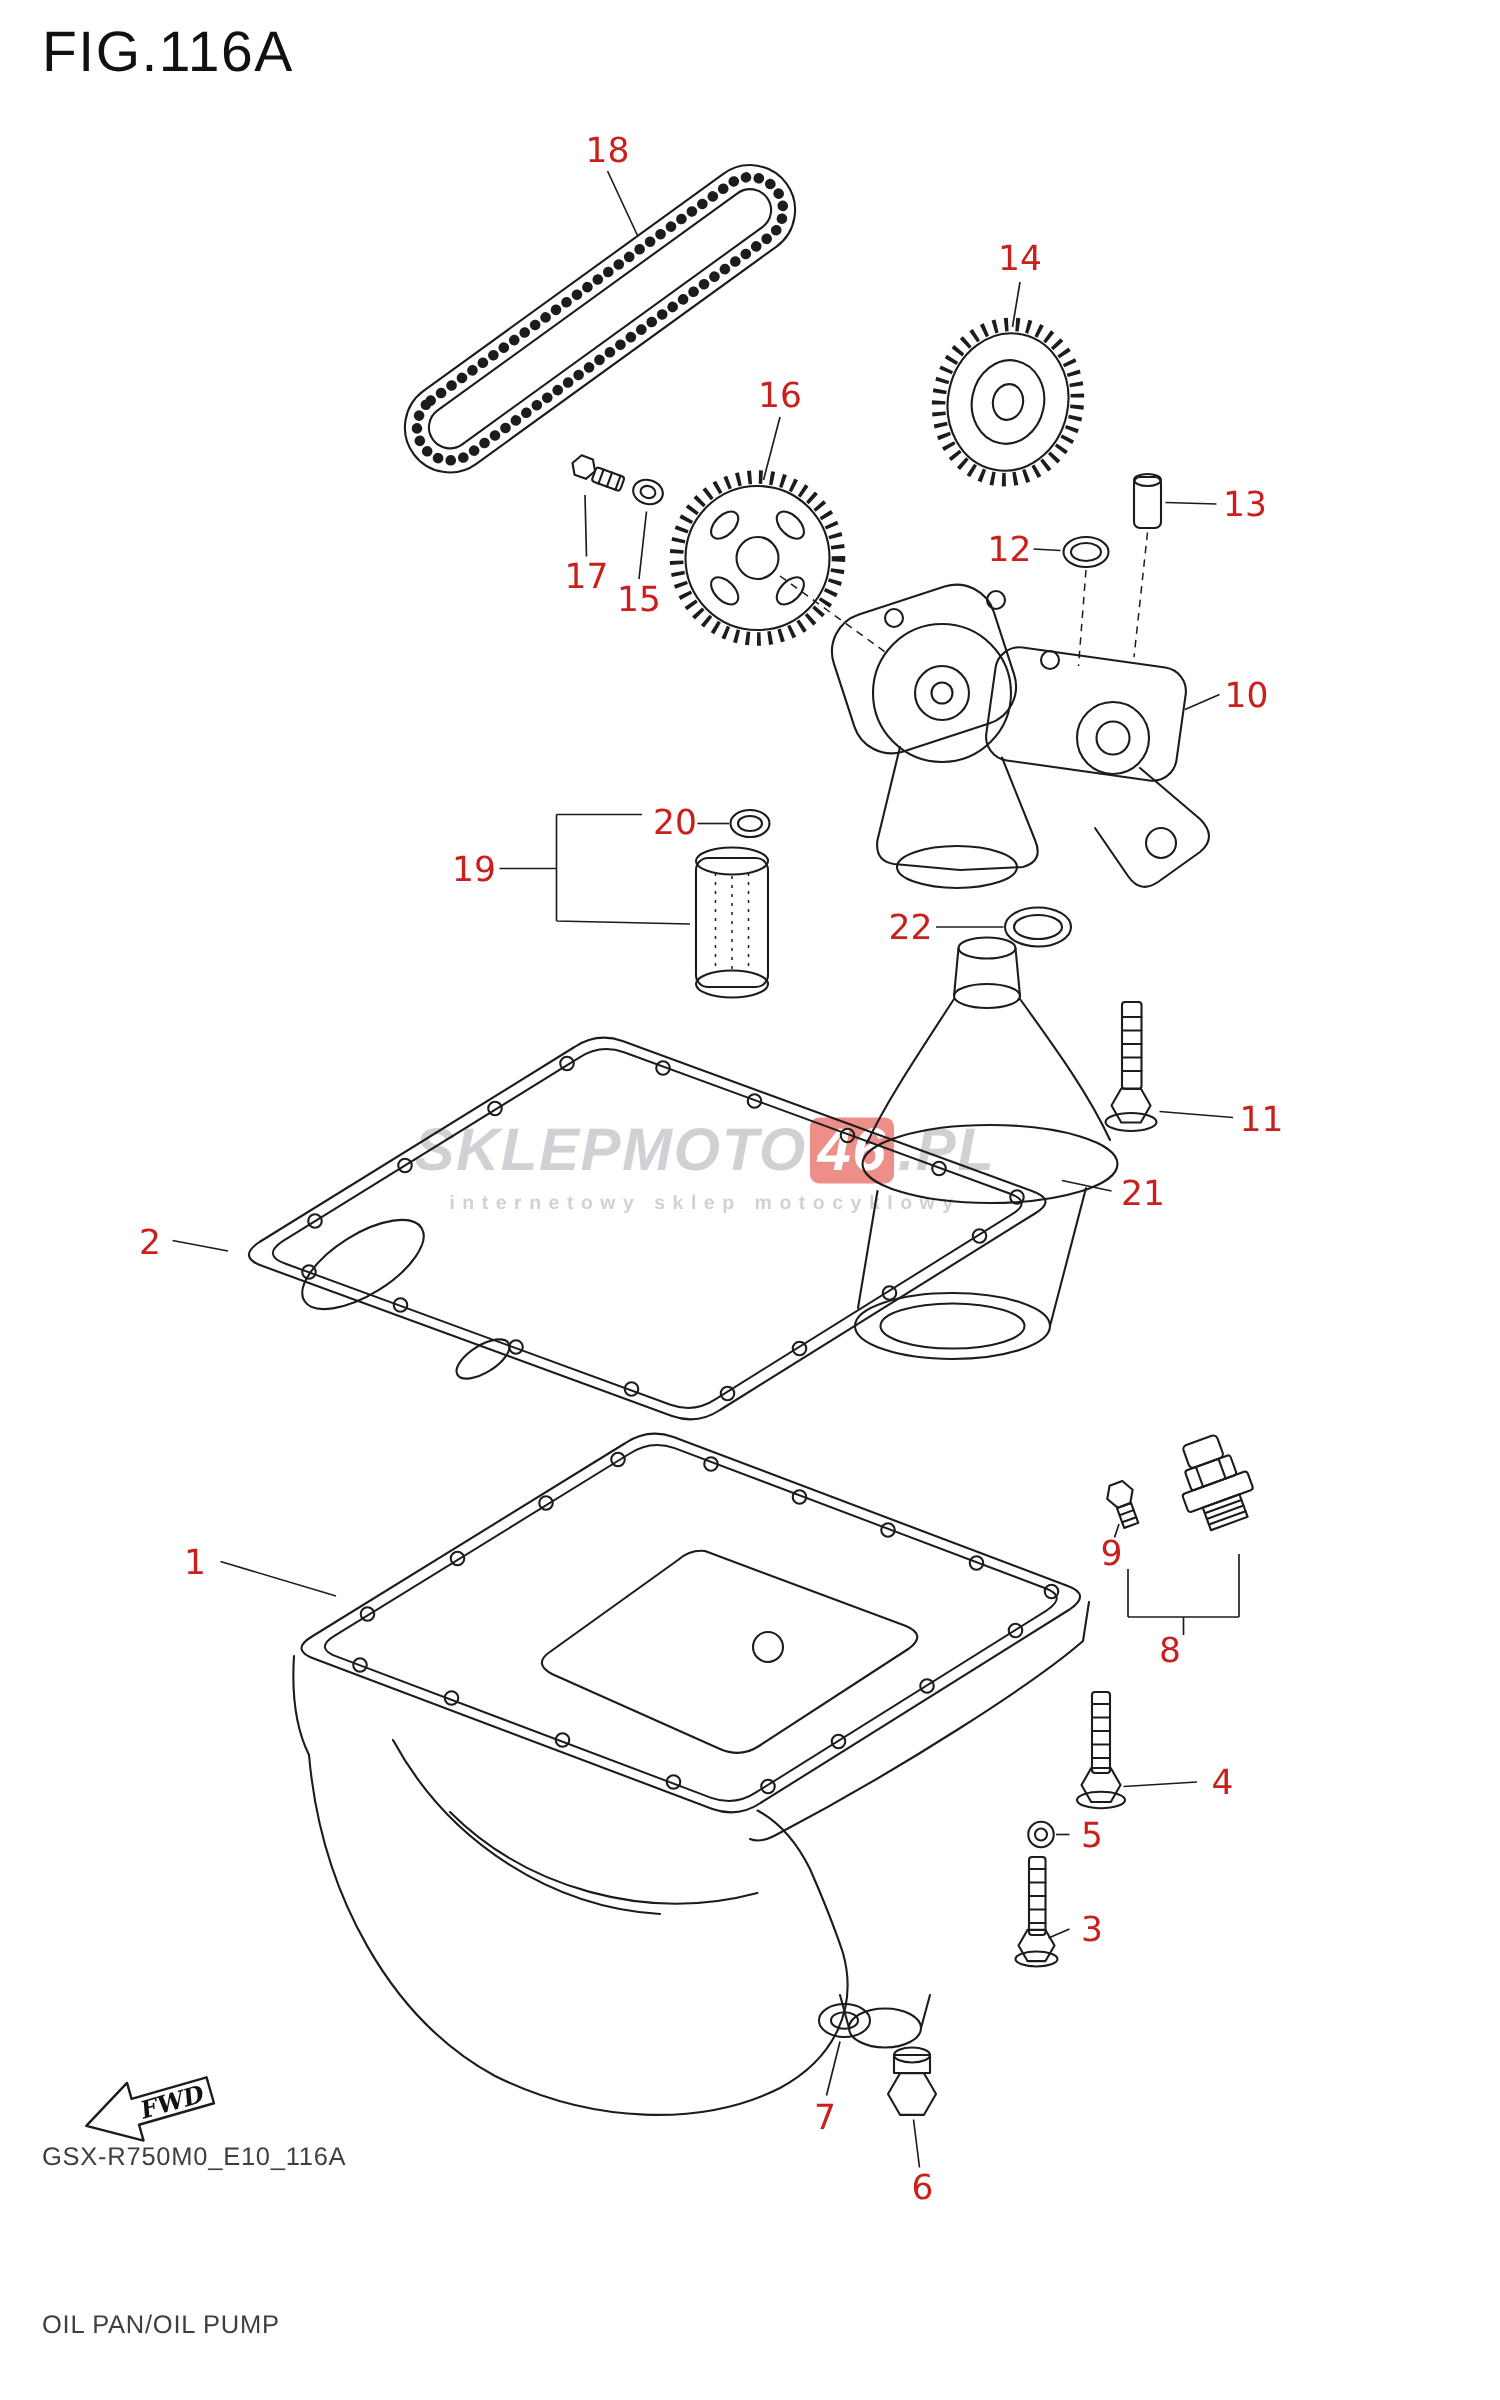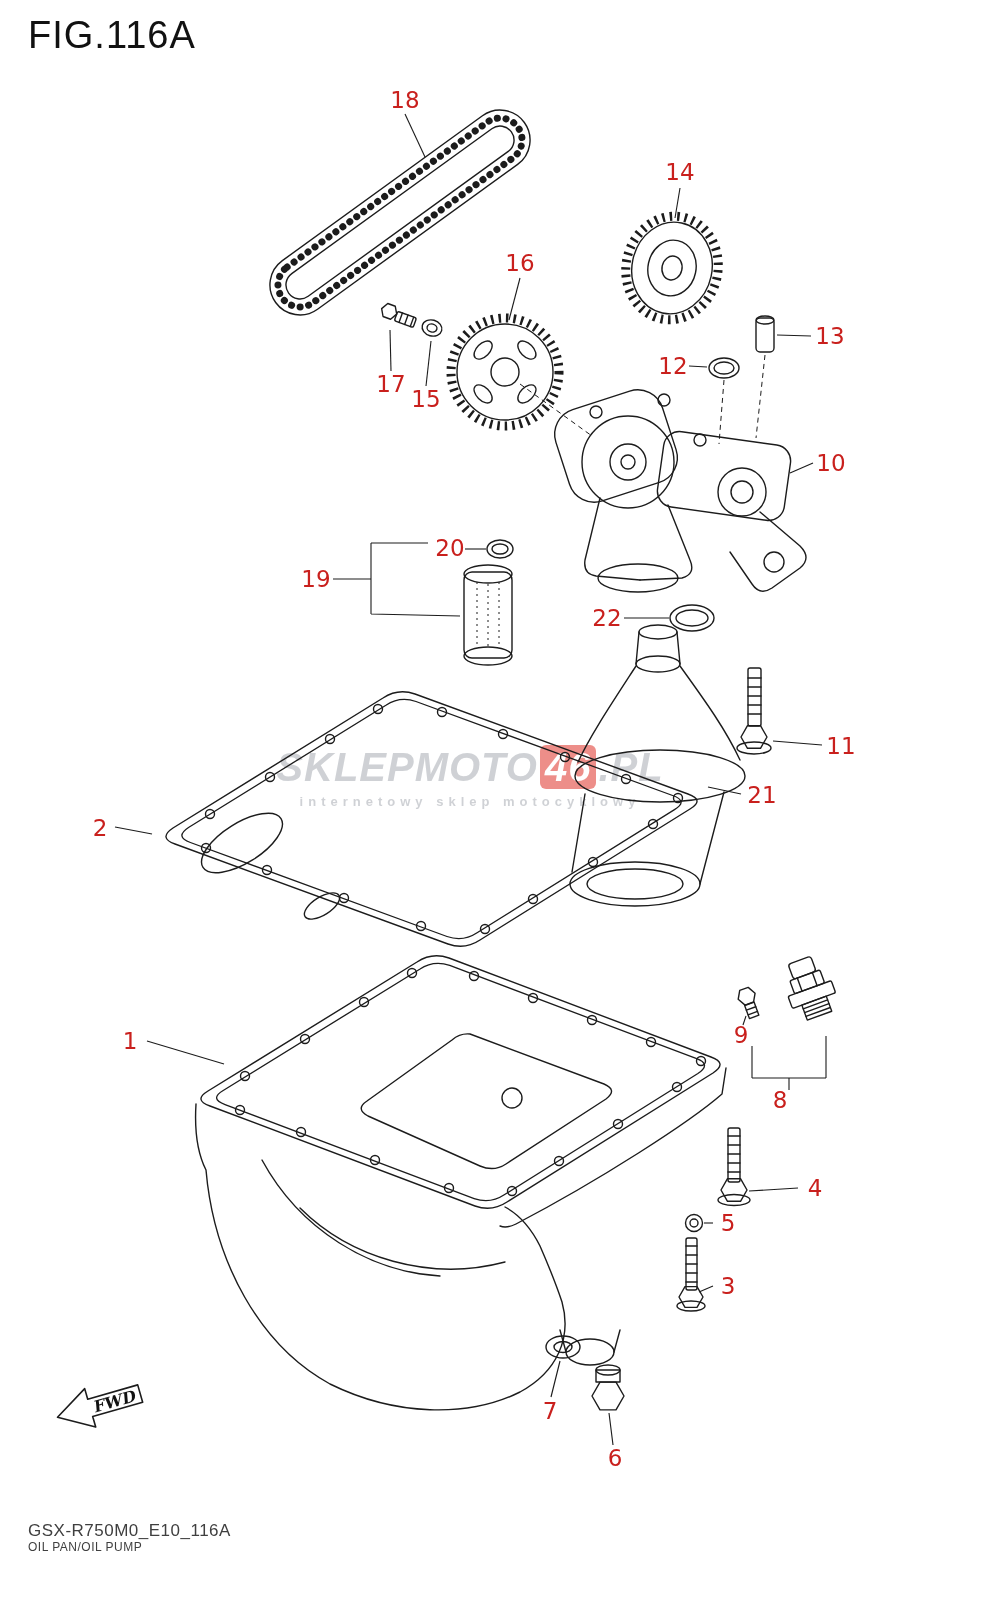--- a/index.html
+++ b/index.html
@@ -3,22 +3,22 @@
 <meta charset="utf-8">
 <style>
   :root{
     --red:#c9201d; --line:#1c1c1c; --wm-gray:#a9adb4; --wm-red:#e03329;
   }
   html,body{margin:0;padding:0;background:#fff;}
   .page{position:relative;width:1000px;height:1600px;background:#fff;overflow:hidden;
         font-family:"Liberation Sans",sans-serif;}
   .fig-title{position:absolute;left:28px;top:14px;font-size:38px;font-weight:normal;
              letter-spacing:1px;color:#111;}
-  .footer-code{position:absolute;left:28px;top:1521px;font-size:17px;color:#3f3f3f;letter-spacing:.5px;}
-  .footer-name{position:absolute;left:28px;top:1540px;font-size:12px;color:#3f3f3f;letter-spacing:.5px;}
+  .footer-code{position:absolute;left:28px;top:1428px;font-size:17px;color:#3f3f3f;letter-spacing:.5px;}
+  .footer-name{position:absolute;left:28px;top:1540px;font-size:17px;color:#3f3f3f;letter-spacing:.5px;}
   .watermark{position:absolute;left:230px;top:745px;width:480px;text-align:center;
              opacity:.55;pointer-events:none;}
   .wm-line1{font-size:40px;font-weight:bold;font-style:italic;color:var(--wm-gray);letter-spacing:1px;}
   .wm-hl{background:var(--wm-red);color:#fff;border-radius:6px;padding:0 5px;margin:0 2px;}
   .wm-line2{margin-top:4px;font-size:13px;letter-spacing:5px;color:var(--wm-gray);font-weight:bold;}
   svg.diagram{position:absolute;left:0;top:0;}
   .ln{fill:none;stroke:var(--line);stroke-width:1.4;stroke-linecap:round;stroke-linejoin:round;}
   .lnw{fill:#fff;stroke:var(--line);stroke-width:1.6;stroke-linejoin:round;}
   .dots{fill:none;stroke:var(--line);stroke-width:7;stroke-linecap:round;stroke-dasharray:0.1 8.5;}
   .teeth{fill:none;stroke:var(--line);stroke-width:9;stroke-dasharray:2.5 5;}

